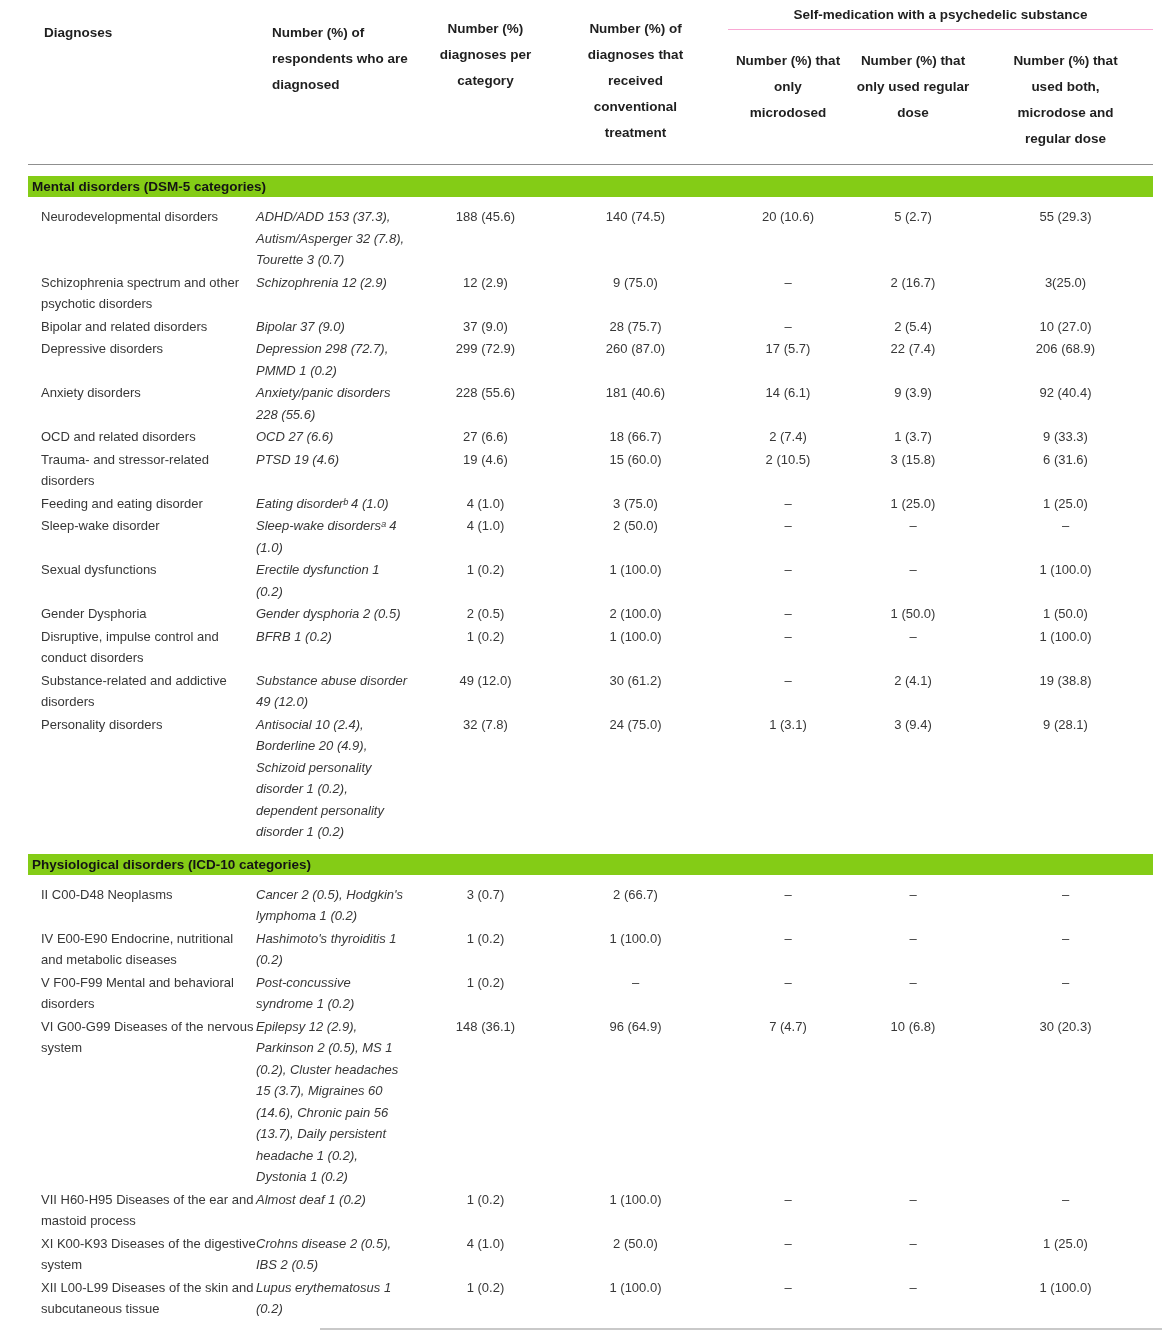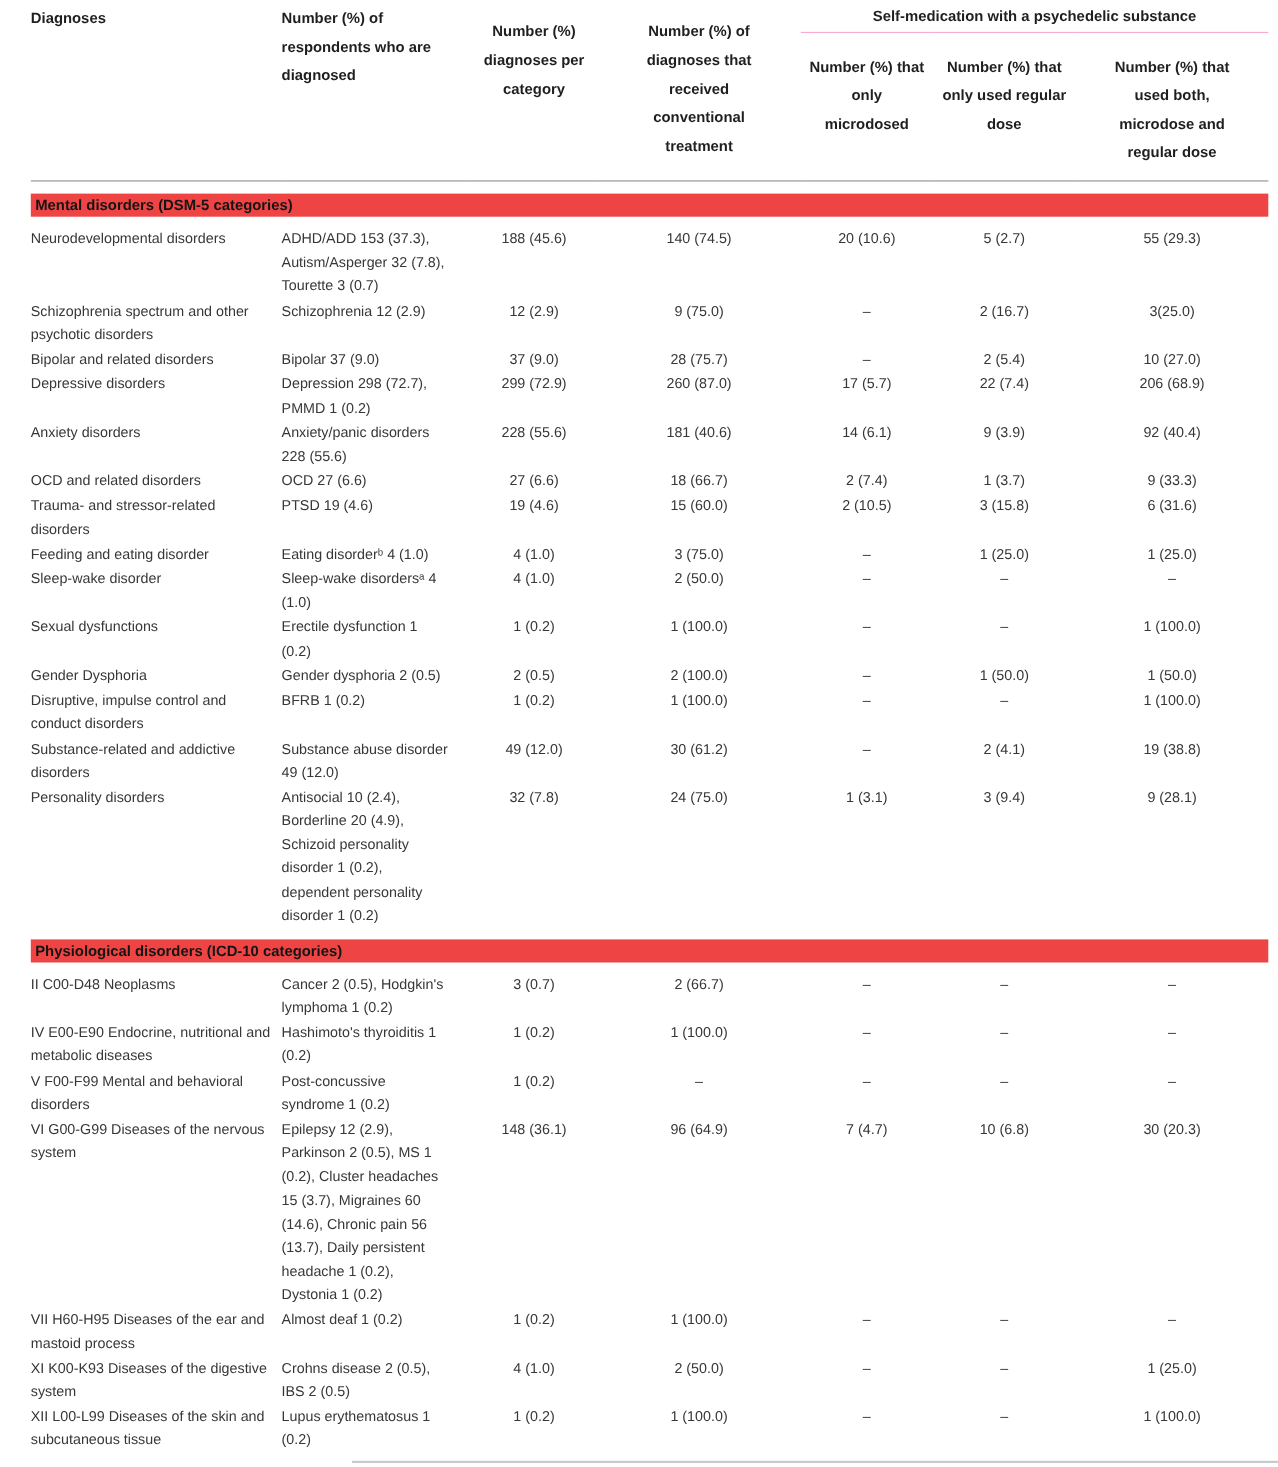--- a/index.html
+++ b/index.html
@@ -22,39 +22,39 @@
     border-bottom:1px solid #8f8f8f;
   }
   thead th.left{text-align:left;}
   thead th.center{text-align:center;}
   thead th.group{
     border-bottom:1px solid #f9a8d4;
     padding-bottom:3px;line-height:22px;
   }
   thead tr.subrow th{padding-top:6px;}
   .hwrap{margin:12px auto;}
-  .hwrap.left{margin:0;}
+  .hwrap.left{margin:16px;}
   .w160{max-width:160px;}
   .w105{max-width:105px;}
   .w110{max-width:110px;}
   .w115{max-width:115px;}
   .w125{max-width:125px;text-align:center;}
 
   tbody td{
     font-size:13px;line-height:21.5px;vertical-align:top;
     padding:1px 0 0 0;color:#373737;
   }
   tbody td.c1,tbody td.c2{text-align:left;}
   tbody td.c3,tbody td.c4,tbody td.c5,tbody td.c6,tbody td.c7{text-align:center;}
-  td.c1 .cellwrap{max-width:218px;}
-  td.c2 .cellwrap{max-width:152px;}
+  td.c1 .cellwrap{max-width:218px;margin-left:13px;}
+  td.c2 .cellwrap{max-width:152px;font-style:italic;}
 
   td.section-cell{padding:11px 0 8px 0;}
   .section-bar{
-    background:#ef4444;color:#141414;font-weight:bold;
+    background:#84cc16;color:#141414;font-weight:bold;
     font-size:13.5px;line-height:17px;padding:2px 6px 2px 4px;
   }
   .bottom-rule{
     position:absolute;left:320px;right:0;top:1328px;
     border-top:2px solid #c9c9c9;height:0;
   }
 </style>
 </head>
 <body>
 

